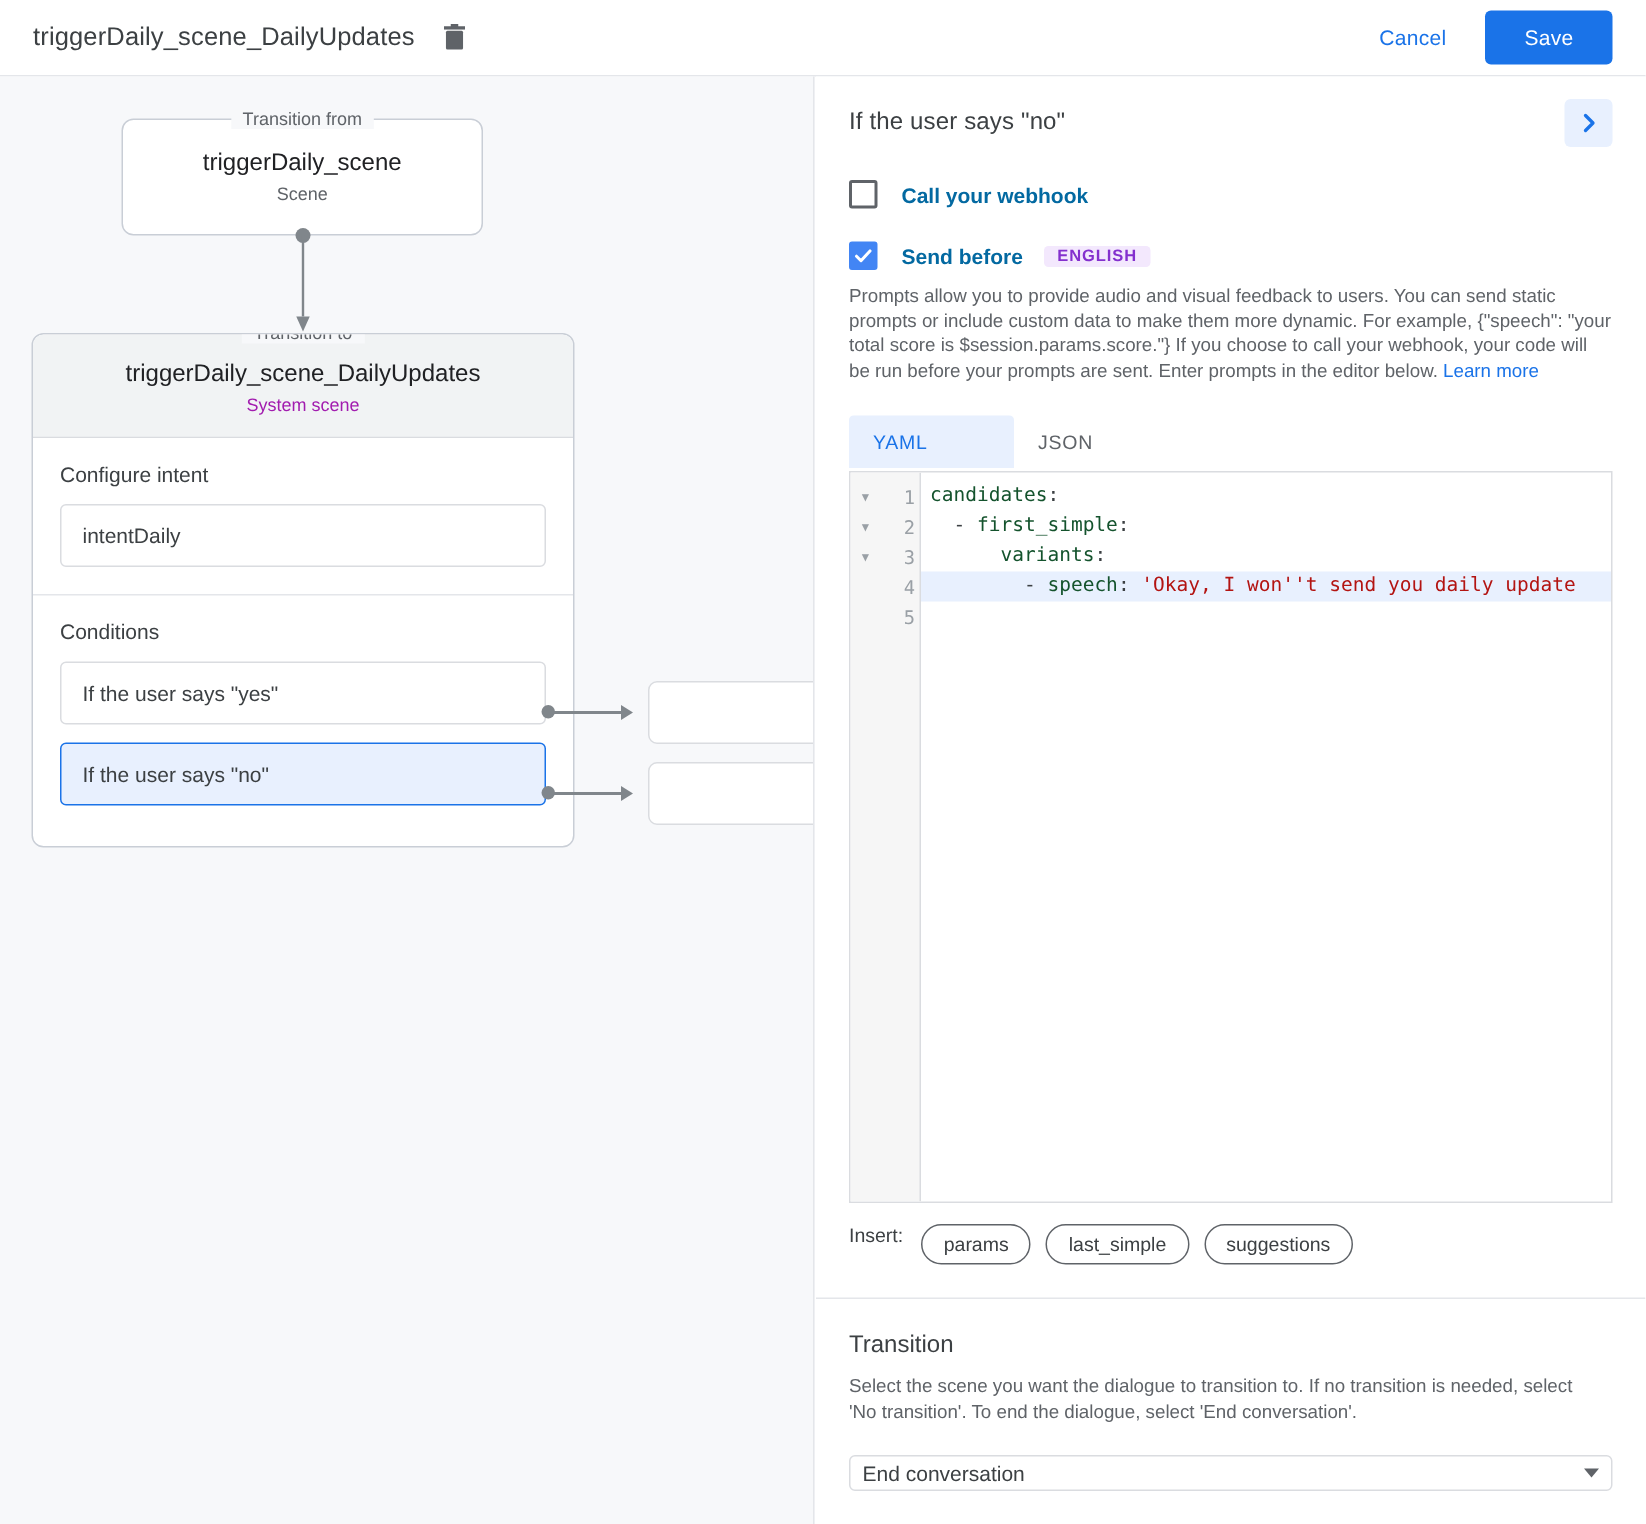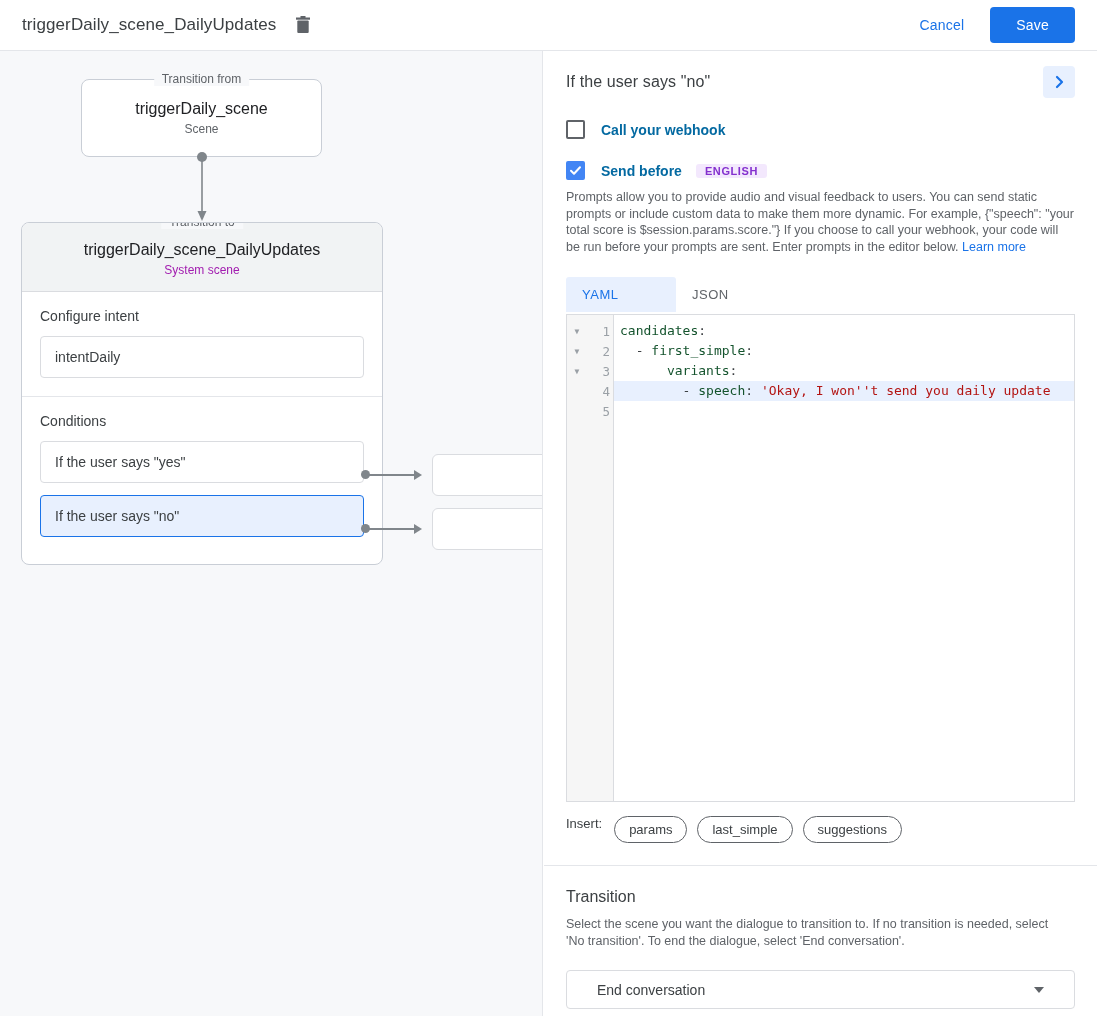--- a/index.html
+++ b/index.html
@@ -240,22 +240,22 @@
   }
 
   .divider { margin-top: 22px; height: 1px; background: #e4e6ea; width: 553px; margin-left: -22px; }
 
   .trans-block { padding: 22px 22px 0 22px; }
   .trans-title { font-size: 16px; color: #3c4043; }
   .trans-desc { margin-top: 10px; font-size: 12.5px; line-height: 17px; color: #5f6368; max-width: 500px; }
   .select {
     margin-top: 20px;
     border: 1px solid #dadce0; border-radius: 4px;
-    height: 39px; display: flex; align-items: center;
-    padding: 0 30px; font-size: 14px; color: #3c4043;
+    height: 24px; display: flex; align-items: center;
+    padding: 0 8px; font-size: 14px; color: #3c4043;
     cursor: pointer;
   }
   .select-val { flex: 1; }
   .caret {
     width: 0; height: 0;
     border-left: 5px solid transparent;
     border-right: 5px solid transparent;
     border-top: 6px solid #5f6368;
   }
 </style>

